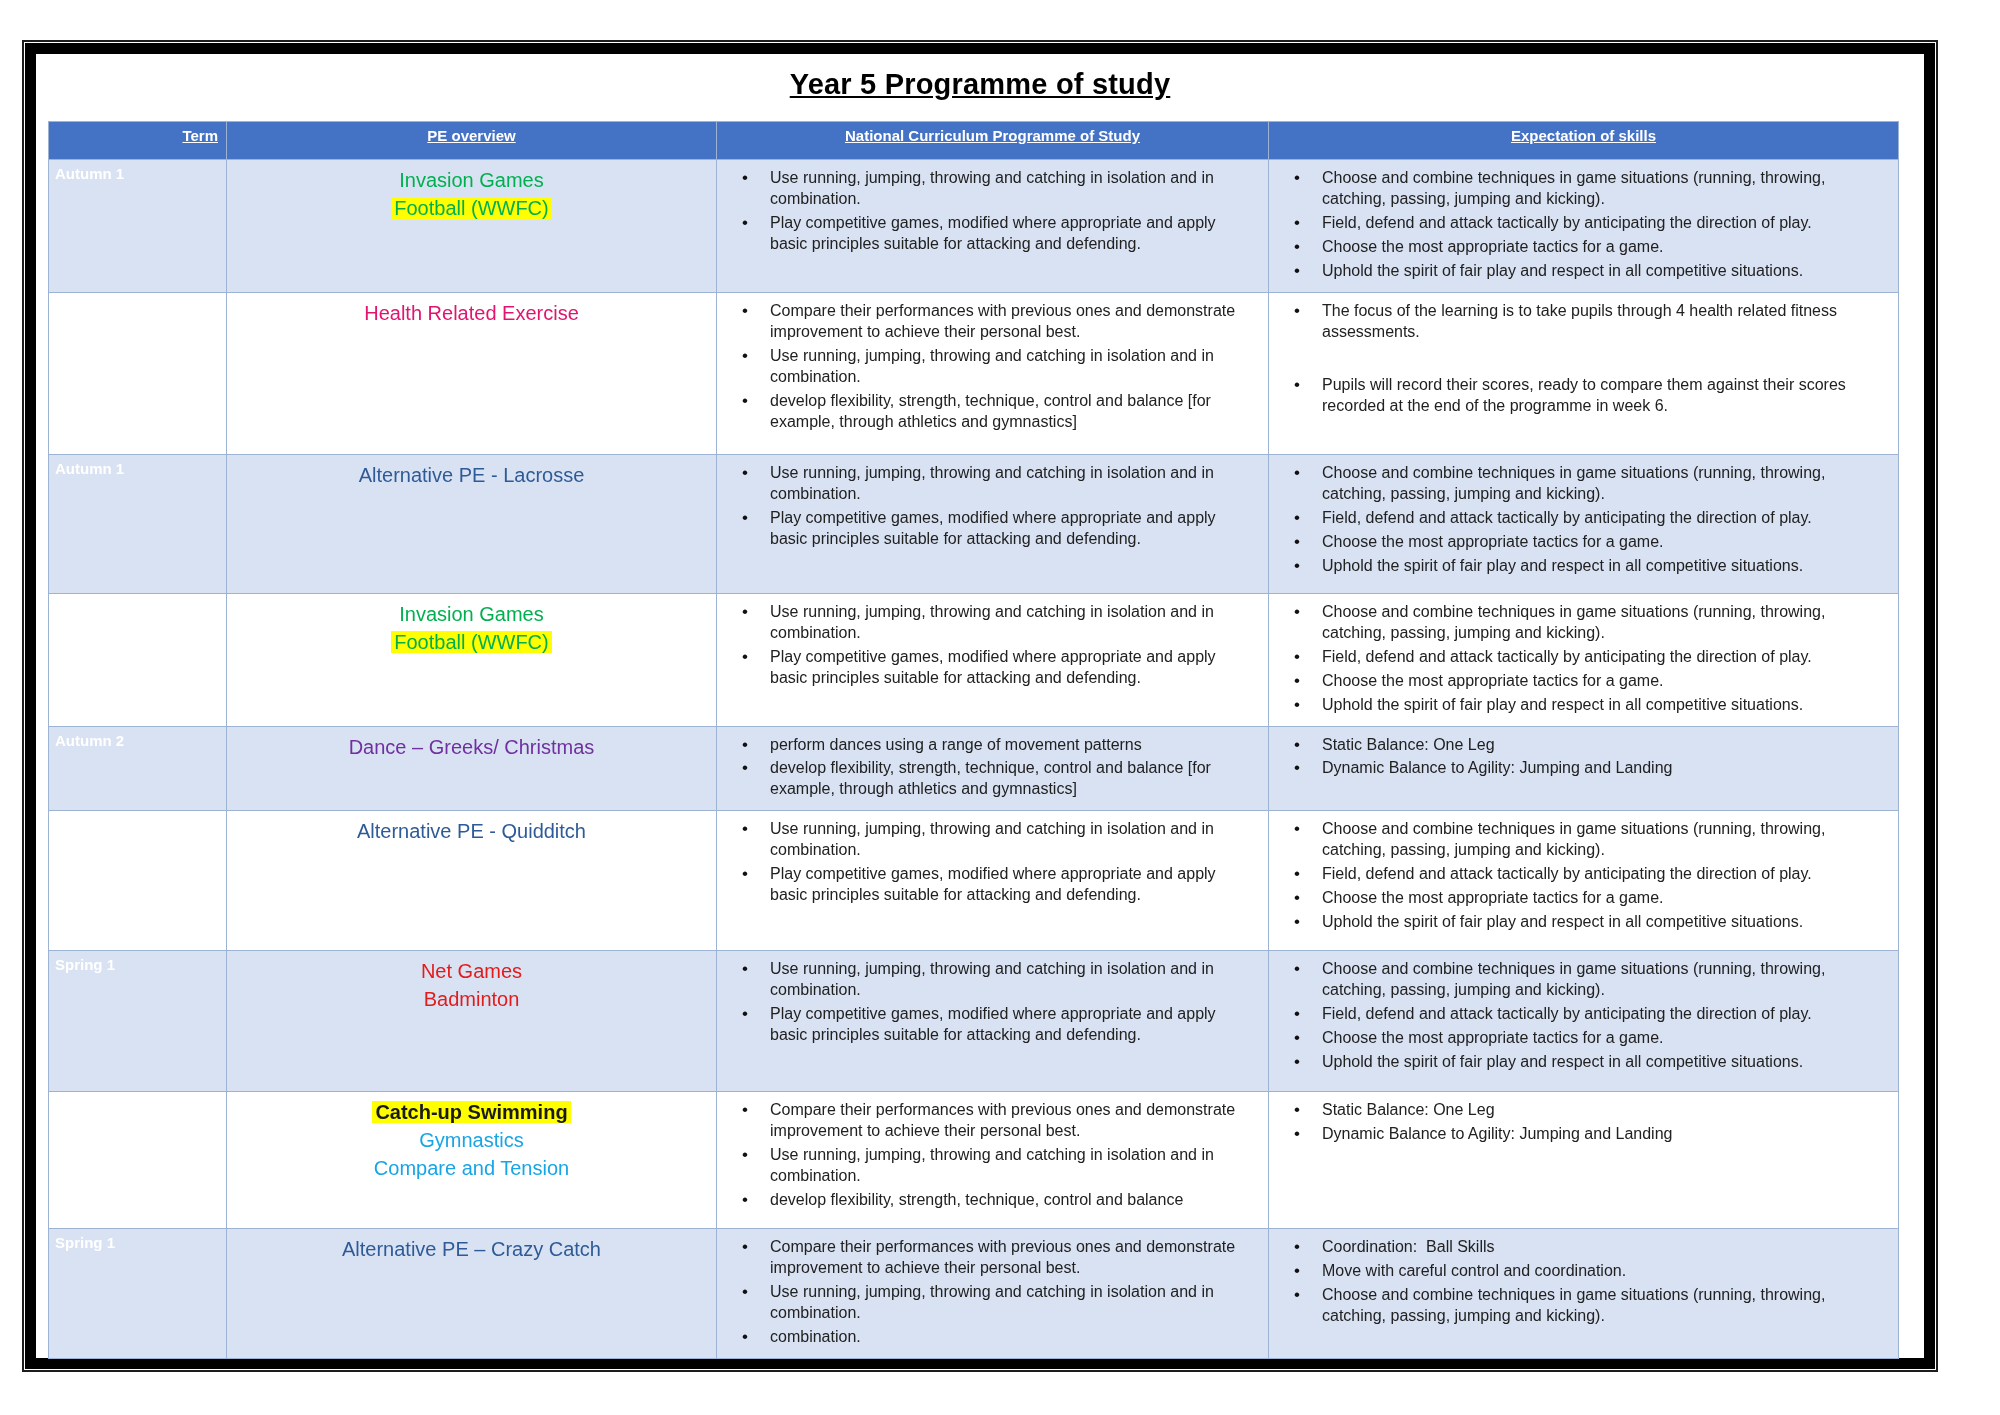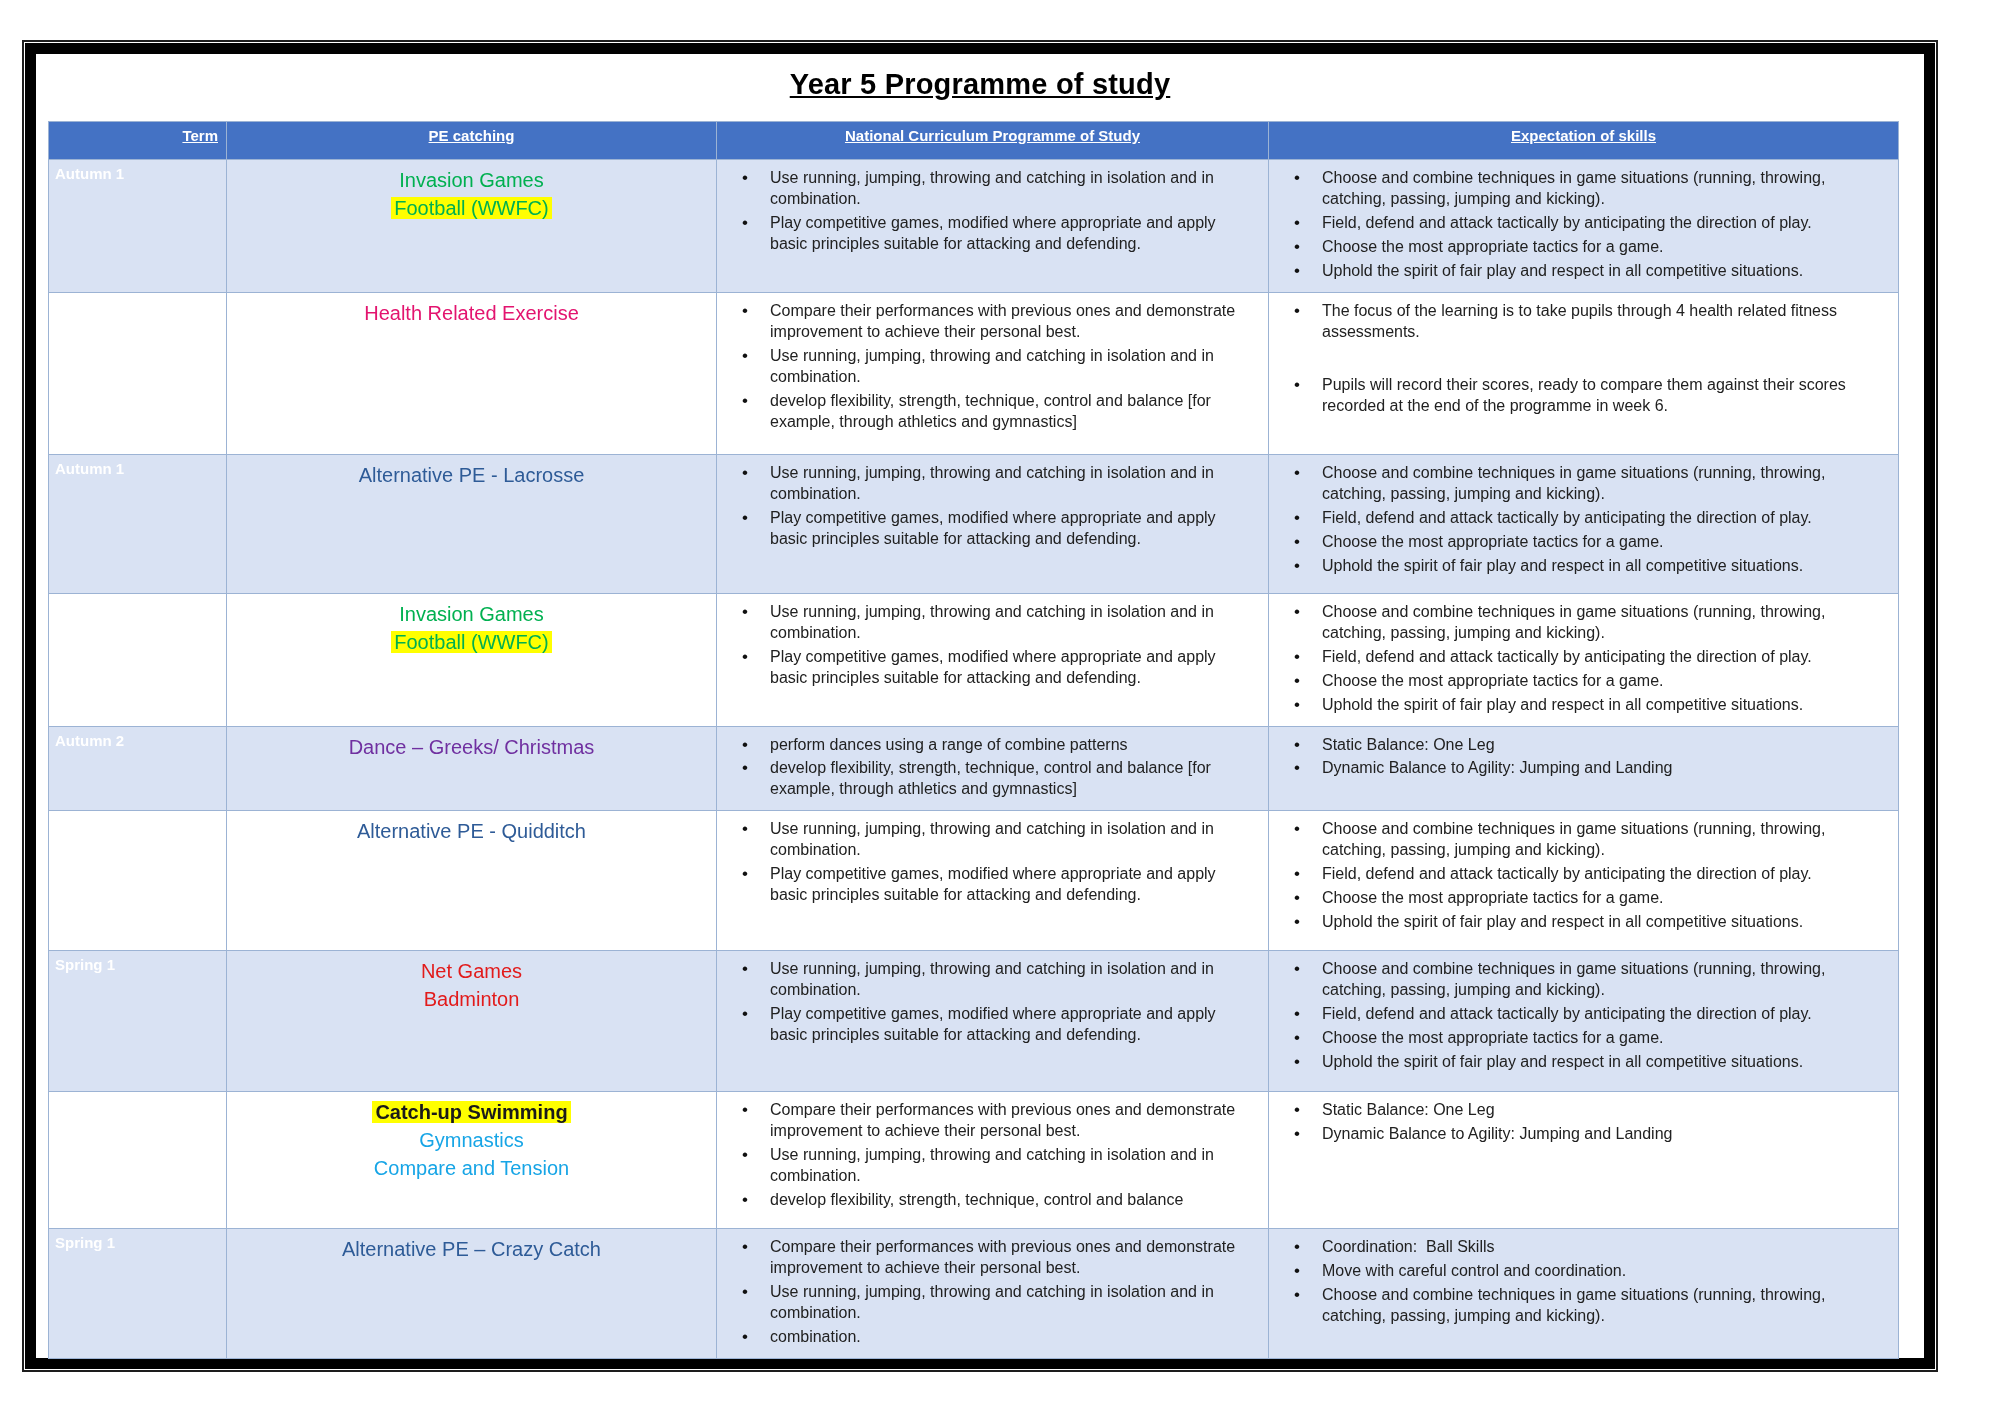--- a/index.html
+++ b/index.html
@@ -64,21 +64,21 @@
       <table class="prog">
         <colgroup>
           <col style="width:178px">
             <col style="width:490px">
             <col style="width:552px">
             <col style="width:630px">
         </colgroup>
         <thead>
           <tr id="header-row">
               <th class="first">Term</th>
-              <th>PE catching</th>
+              <th>PE overview</th>
               <th>National Curriculum Programme of Study</th>
               <th>Expectation of skills</th>
             </tr>
         </thead>
         <tbody id="table-body">
             <tr class="shaded" style="height: 117px;">
               <td class="term-col"><span class="term-label">Autumn 1</span></td>
               <td class="ov-col">
                 <div class="ov-line" style="color: rgb(0, 176, 80);"><span class="ov-text">Invasion Games</span></div>
                 <div class="ov-line" style="color: rgb(0, 176, 80);"><span class="ov-text hl" style="background: rgb(255, 255, 0);">Football (WWFC)</span></div>
@@ -158,21 +158,21 @@
                 </ul>
               </td>
             </tr>
             <tr class="shaded" style="height: 74px;">
               <td class="term-col"><span class="term-label">Autumn 2</span></td>
               <td class="ov-col">
                 <div class="ov-line" style="color: rgb(112, 48, 160);"><span class="ov-text">Dance – Greeks/ Christmas</span></div>
               </td>
               <td>
                 <ul class="bullets">
-                  <li>perform dances using a range of combine patterns</li>
+                  <li>perform dances using a range of movement patterns</li>
                   <li>develop flexibility, strength, technique, control and balance [for example, through athletics and gymnastics]</li>
                 </ul>
               </td>
               <td>
                 <ul class="bullets">
                   <li>Static Balance: One Leg</li>
                   <li>Dynamic Balance to Agility: Jumping and Landing</li>
                 </ul>
               </td>
             </tr>

